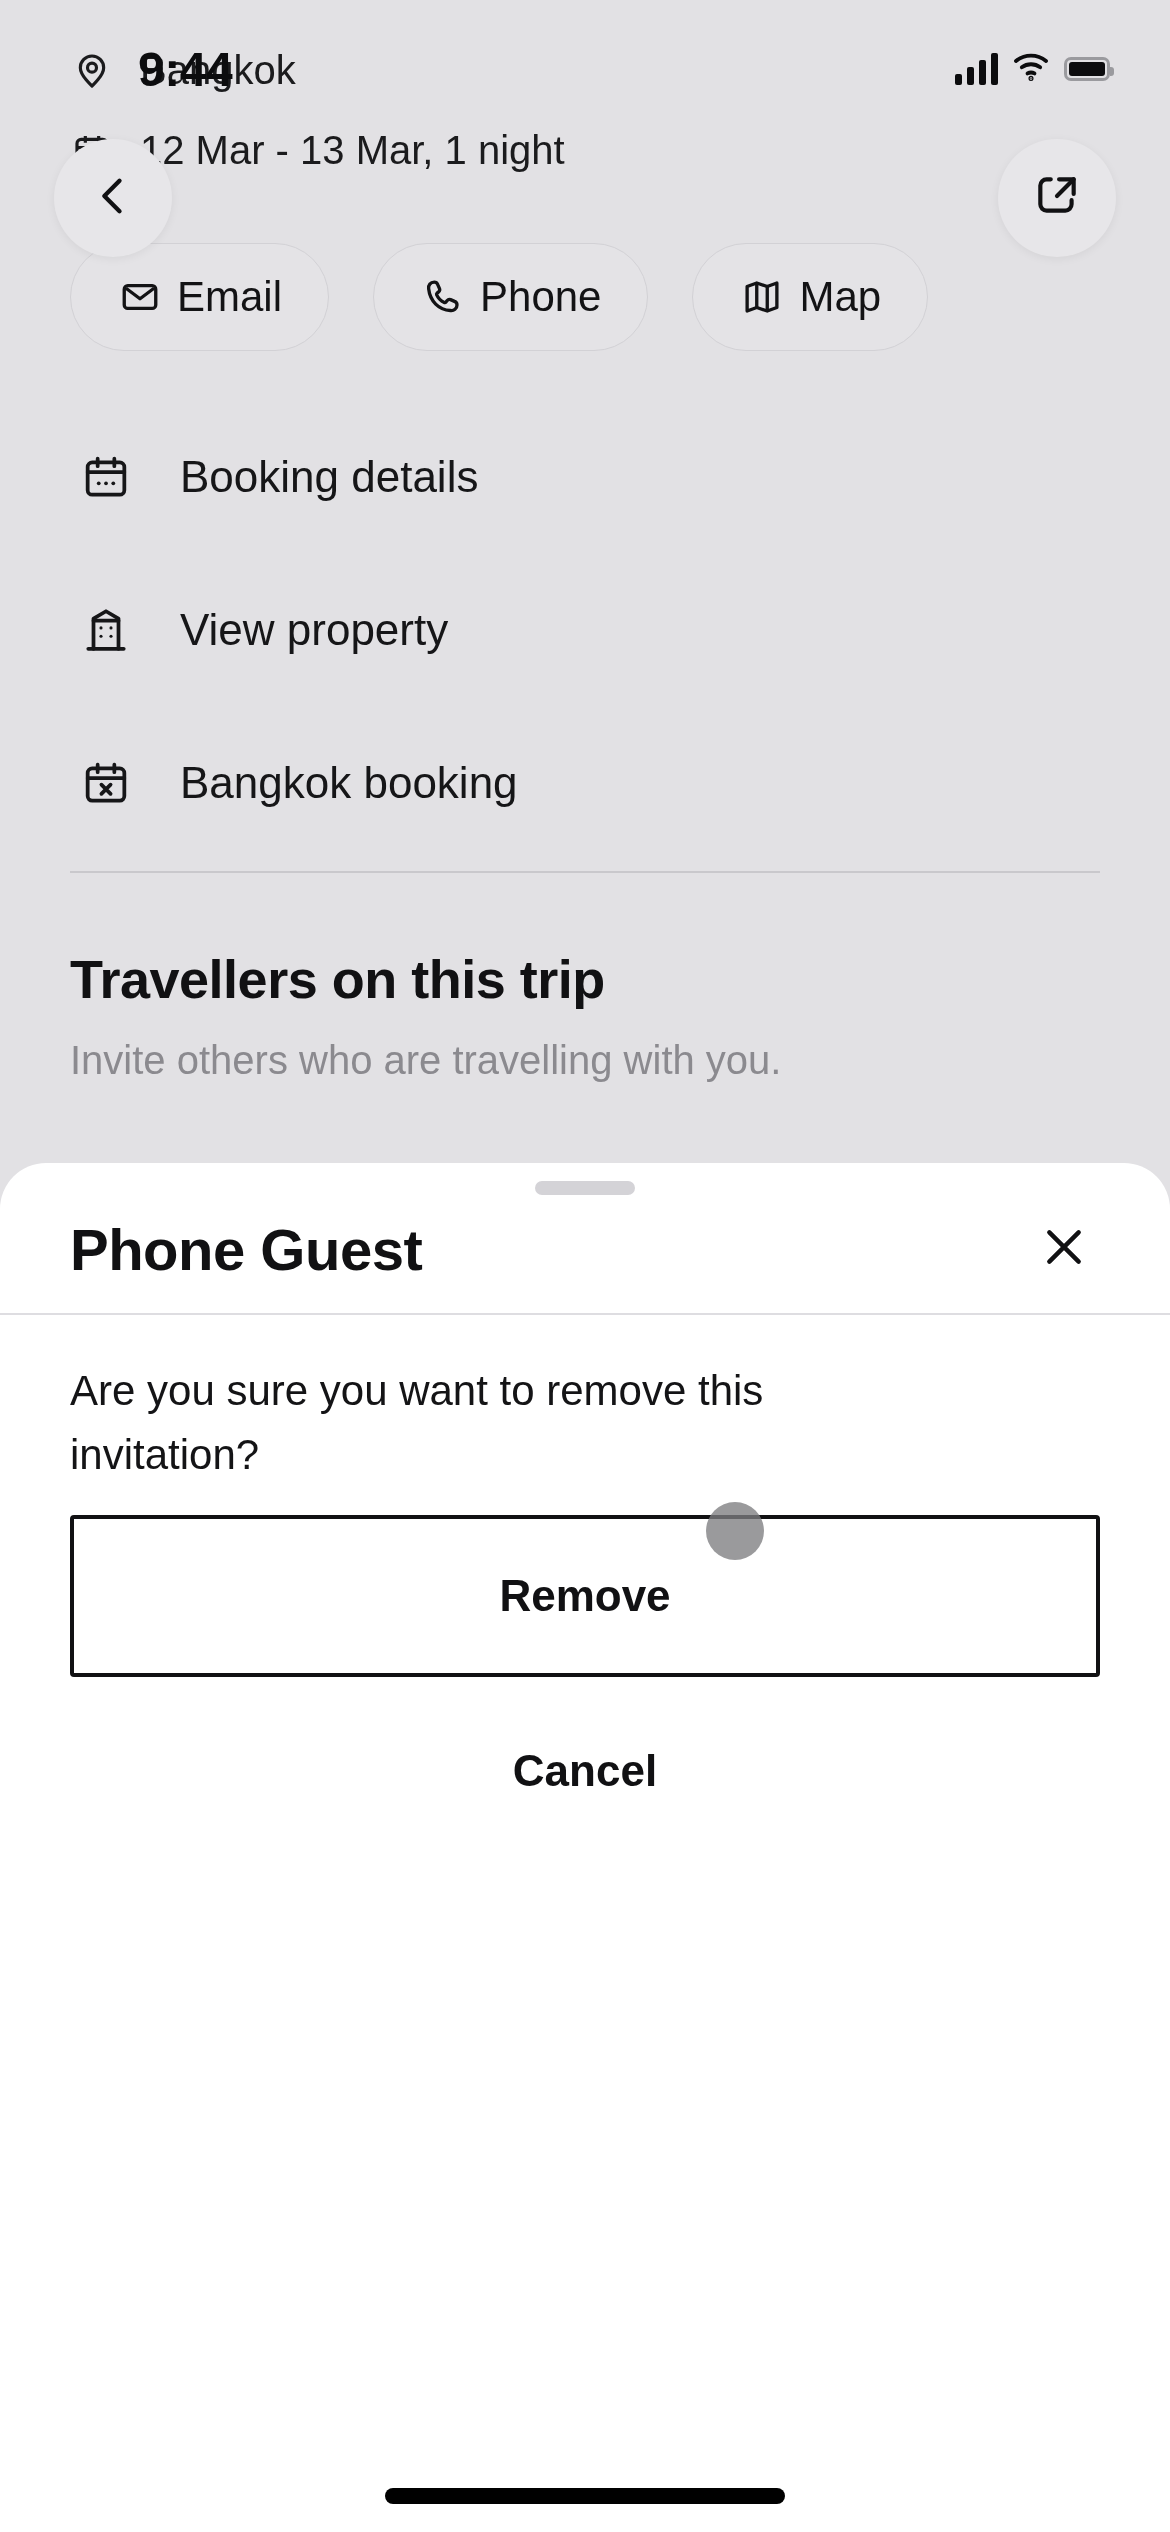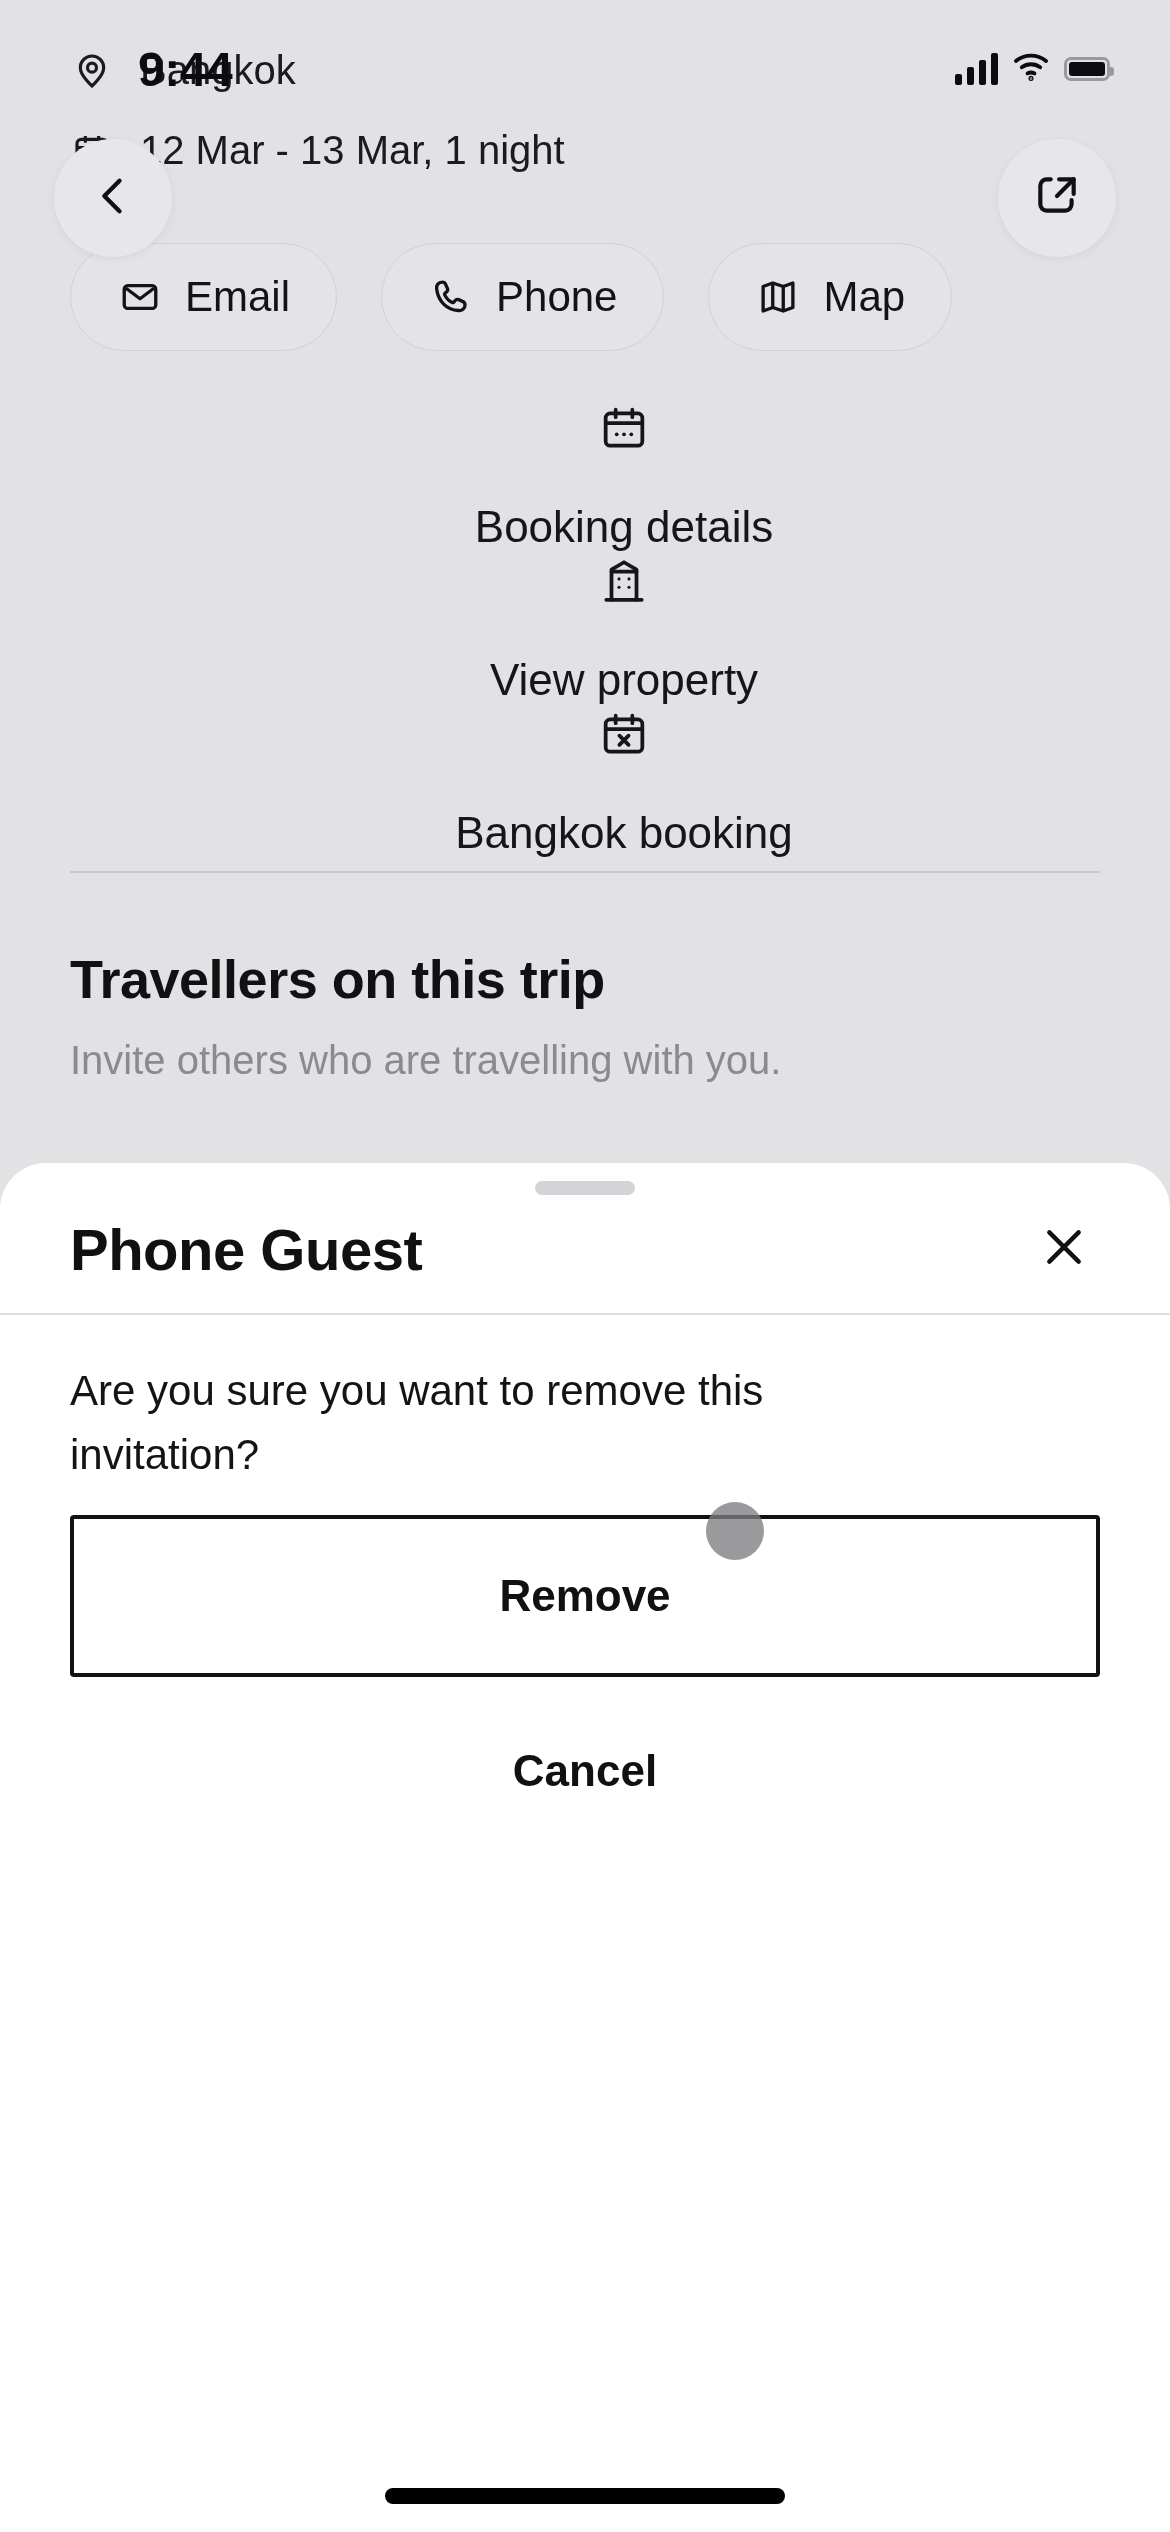--- a/index.html
+++ b/index.html
@@ -73,31 +73,31 @@
 
   #quick-actions {
     position:absolute; left:0; top:243px; width:1170px;
     display:flex; gap:44px; padding-left:70px;
     z-index:15;
   }
   .pill {
     height:108px; border-radius:54px;
     border:1.5px solid #d2d1d5;
     background:#e4e3e6;
-    display:flex; align-items:center; justify-content:center; gap:22px;
+    display:flex; align-items:center; justify-content:center; gap:14px;
     padding:0 46px;
     font-size:42px; color:#131315;
   }
   .pill .pill-ico { width:46px; height:46px; display:flex; align-items:center; justify-content:center; }
 
   #menu-list { position:absolute; left:0; top:400px; width:1170px; }
   .menu-item {
     height:153px; display:flex; align-items:center; gap:46px;
     padding-left:78px;
-    font-size:44px; color:#161618;flex-direction:column;
+    font-size:44px; color:#161618;
   }
   .menu-item .m-ico { width:56px; height:56px; display:flex; align-items:center; justify-content:center; flex:0 0 56px; }
 
   #section-divider {
     position:absolute; left:70px; top:871px; width:1030px; height:2px;
     background:#c9c8cc;
   }
 
   #travellers-title {
     position:absolute; left:70px; top:948px;

